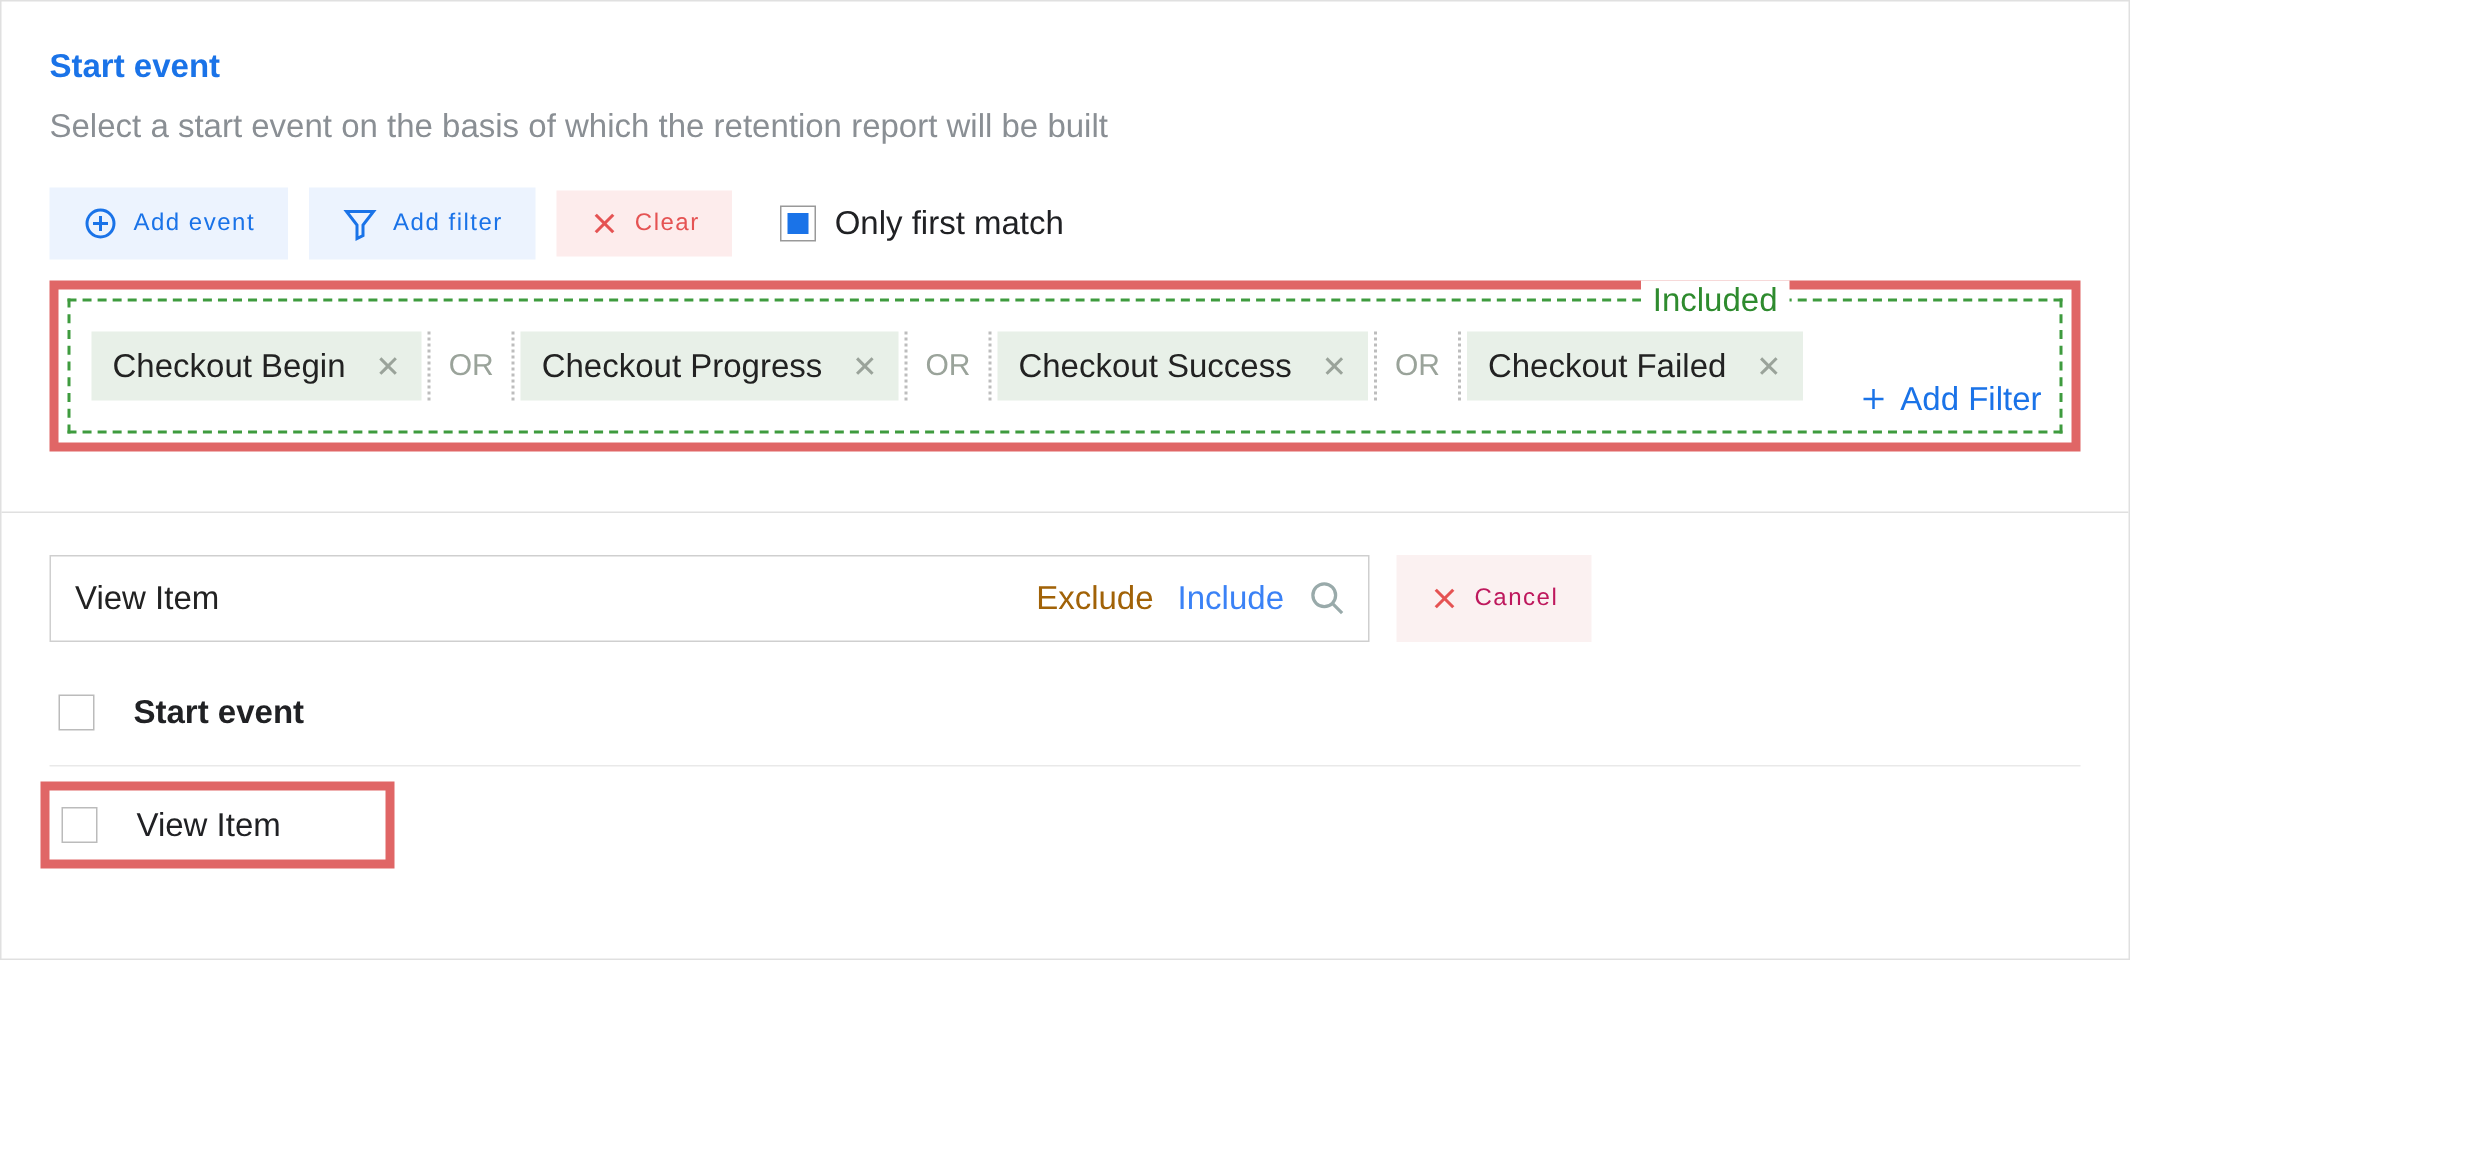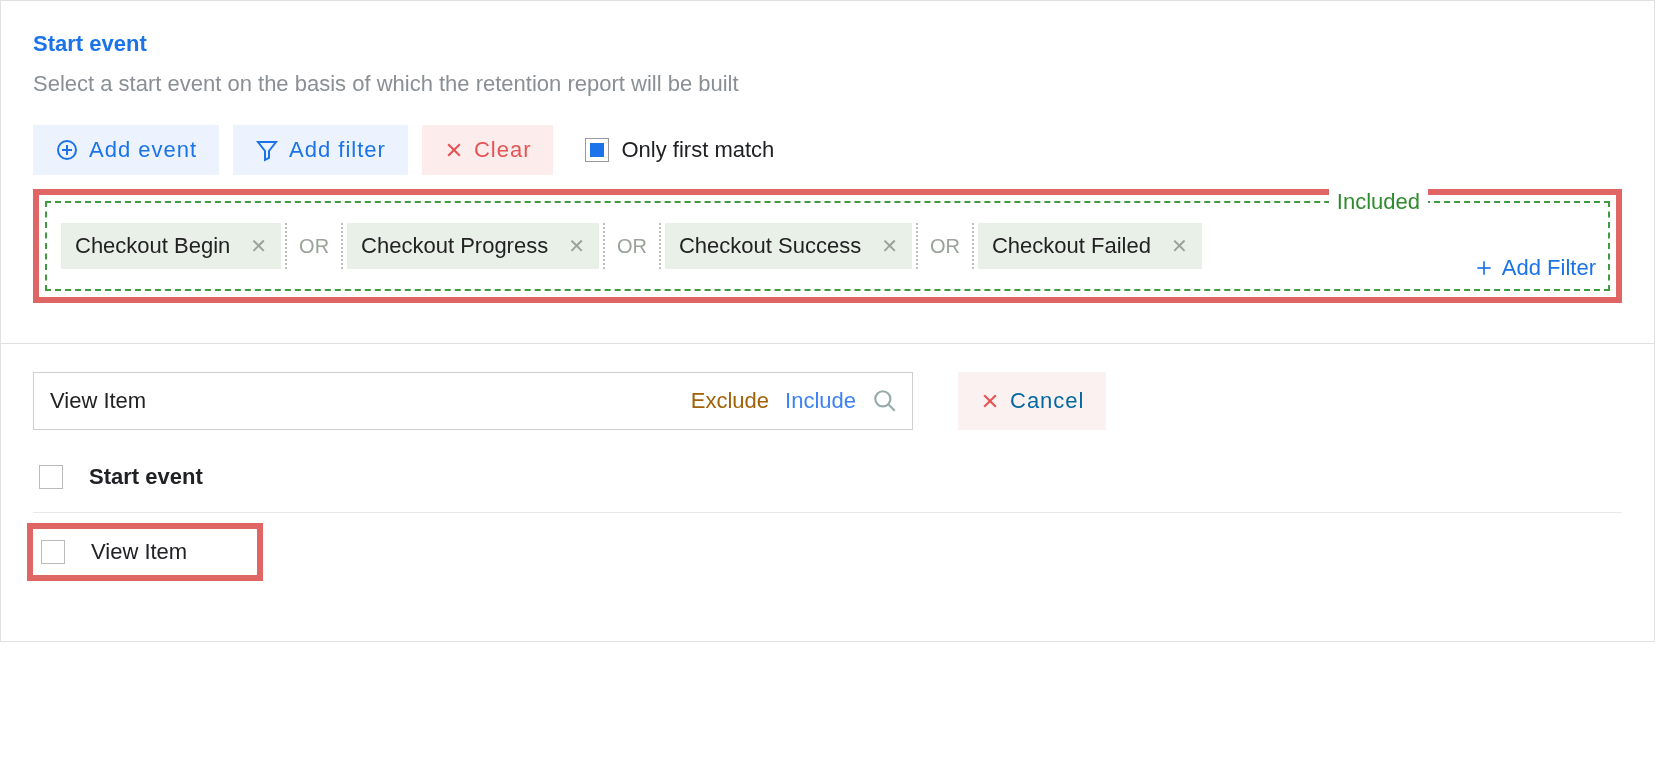--- a/index.html
+++ b/index.html
@@ -5,21 +5,21 @@
   * { box-sizing: border-box; }
   body {
     margin: 0;
     font-family: Arial, "Helvetica Neue", sans-serif;
     font-size: 22px;
     color: #202124;
     background: #fff;
   }
   .panel {
     border: 1px solid #e0e0e0;
-    width: 1655px;
+    width: 1420px;
   }
   .top-section {
     padding: 30px 32px 40px 32px;
     border-bottom: 1px solid #e0e0e0;
   }
   .title {
     color: #1a73e8;
     font-weight: 600;
     font-size: 22px;
   }
@@ -32,29 +32,29 @@
     display: flex;
     align-items: center;
     gap: 14px;
     margin-top: 28px;
   }
   .btn {
     display: inline-flex;
     align-items: center;
     gap: 10px;
     padding: 12px 22px;
-    font-size: 22px;
+    font-size: 16px;
     letter-spacing: 1px;
     cursor: pointer;
     border: none;
     background: transparent;
   }
   .btn-blue { background: #ecf3fe; color: #1a73e8; }
   .btn-red  { background: #fdecec; color: #e55353; }
-  .btn-red-soft { background: #fbf1f1; color: #0369a1; margin-left: 27px; }
+  .btn-red-soft { background: #fbf1f1; color: #be185d; }
   .icon { display:inline-flex; }
   .check-row {
     display: inline-flex; align-items: center; gap: 12px; margin-left: 18px;
   }
   .check-box {
     width: 24px; height: 24px; border: 1px solid #999; display:flex; align-items:center; justify-content:center; background:#fff;
   }
   .check-box.filled::after {
     content:""; width:14px; height:14px; background:#1a73e8;
   }

